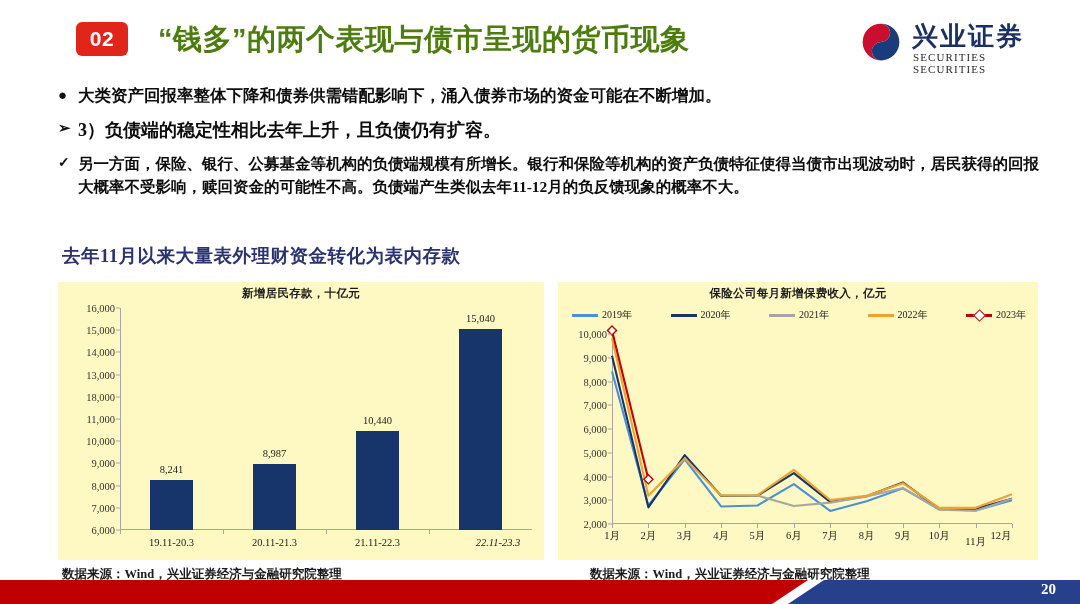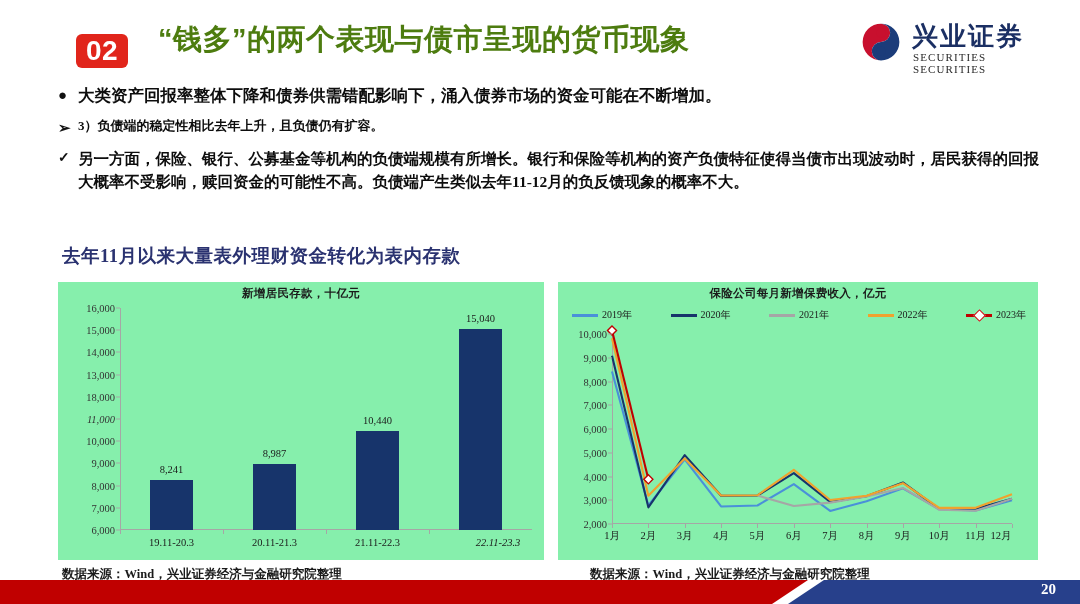--- a/index.html
+++ b/index.html
@@ -11,24 +11,23 @@
   }
   .slide { position: relative; width: 1080px; height: 604px; background: #fff; }
 
   
   .header { position: absolute; left: 0; top: 0; width: 1080px; height: 76px; }
   .badge {
     position: absolute; left: 76px; top: 22px;
     width: 52px; height: 34px;
     background: #E1251B; border-radius: 6px;
     color: #fff; font-family: "Liberation Sans", sans-serif;
-    font-weight: bold; font-size: 28px;
+    font-weight: bold; font-size: 21px;
     display: flex; align-items: center; justify-content: center;
     letter-spacing: 0.5px;
-    margin-top: 12px;
   }
   .headline {
     position: absolute; left: 158px; top: 20px;
     color: #4d7c0f;
     font-family: "Liberation Sans", sans-serif;
     font-weight: bold; font-size: 29px;
     letter-spacing: 0.5px; white-space: nowrap;
   }
   .logo { position: absolute; right: 20px; top: 18px; width: 200px; height: 48px; }
   .logo-mark { position: absolute; left: 0; top: 3px; width: 42px; height: 42px; }
@@ -53,38 +52,38 @@
     font-weight: bold; color: #111; line-height: 1.35;
   }
   .b-text {
     font-family: "Liberation Serif", "DejaVu Serif", serif;
     font-weight: bold; color: #0d0d0d; line-height: 1.45;
   }
   .b1 .b-mark { font-size: 15px; padding-top: 1px; }
   .b1 .b-text { font-size: 16.5px; }
   .b2 { margin-top: 6px; }
   .b2 .b-mark { font-size: 15px; padding-top: 1px; }
-  .b2 .b-text { font-size: 13px; }
+  .b2 .b-text { font-size: 18px; }
   .b3 { margin-top: 8px; }
   .b3 .b-mark { font-size: 14px; padding-top: 2px; }
   .b3 .b-text { font-size: 15.5px; line-height: 1.5; width: 965px; }
 
   
   .panel-title {
     position: absolute;
     color: #2a3270;
     font-family: "Liberation Serif", "DejaVu Serif", serif;
     font-weight: bold; font-size: 18.5px;
     letter-spacing: 0.5px;
   }
   #title-left  { left: 62px;  top: 243px; }
   #title-right { left: 562px; top: 243px; }
 
   
-  .chart-box { position: absolute; background: #86efac; }
+  .chart-box { position: absolute; background: #fef9c3; }
   #chart-left  { left: 58px;  top: 282px; width: 486px; height: 278px; }
   #chart-right { left: 558px; top: 282px; width: 480px; height: 278px; }
 
   .chart-caption {
     position: absolute; left: 0; right: 0; top: 4px;
     text-align: center;
     font-family: "Liberation Serif", "DejaVu Serif", serif;
     font-weight: bold; font-size: 11.5px; color: #1a1a1a;
     letter-spacing: 0.3px;
   }
@@ -199,21 +198,21 @@
     <div class="ytick" style="top: 222px;">6,000</div>
         <div class="ytickmark" style="top: 222px;"></div>
         <div class="ytick" style="top: 199.8px;">7,000</div>
         <div class="ytickmark" style="top: 199.8px;"></div>
         <div class="ytick" style="top: 177.6px;">8,000</div>
         <div class="ytickmark" style="top: 177.6px;"></div>
         <div class="ytick" style="top: 155.4px;">9,000</div>
         <div class="ytickmark" style="top: 155.4px;"></div>
         <div class="ytick" style="top: 133.2px;">10,000</div>
         <div class="ytickmark" style="top: 133.2px;"></div>
-        <div class="ytick" style="top: 111px; font-style: italic;">11,000</div>
+        <div class="ytick" style="top: 111px;">11,000</div>
         <div class="ytickmark" style="top: 111px;"></div>
         <div class="ytick" style="top: 88.8px;">18,000</div>
         <div class="ytickmark" style="top: 88.8px;"></div>
         <div class="ytick" style="top: 66.6px;">13,000</div>
         <div class="ytickmark" style="top: 66.6px;"></div>
         <div class="ytick" style="top: 44.4px;">14,000</div>
         <div class="ytickmark" style="top: 44.4px;"></div>
         <div class="ytick" style="top: 22.2px;">15,000</div>
         <div class="ytickmark" style="top: 22.2px;"></div>
         <div class="ytick" style="top: 0px;">16,000</div>
@@ -304,21 +303,21 @@
         <div class="xlabel" style="left: 181.818px; margin-top: 5px;">6月</div>
         <div class="xtickmark" style="left: 181.818px;"></div>
         <div class="xlabel" style="left: 218.182px; margin-top: 5px;">7月</div>
         <div class="xtickmark" style="left: 218.182px;"></div>
         <div class="xlabel" style="left: 254.545px; margin-top: 5px;">8月</div>
         <div class="xtickmark" style="left: 254.545px;"></div>
         <div class="xlabel" style="left: 290.909px; margin-top: 5px;">9月</div>
         <div class="xtickmark" style="left: 290.909px;"></div>
         <div class="xlabel" style="left: 327.273px; margin-top: 5px;">10月</div>
         <div class="xtickmark" style="left: 327.273px;"></div>
-        <div class="xlabel" style="left: 363.636px; margin-top: 5px;">11月</div>
+        <div class="xlabel" style="left: 363.636px; margin-top: 11px;">11月</div>
         <div class="xtickmark" style="left: 363.636px;"></div>
         <div class="xlabel" style="left: 389px; margin-top: 5px;">12月</div>
         <div class="xtickmark" style="left: 400px;"></div>
       </div>
   </div>
 
   <div class="source" id="src-left">数据来源：Wind，兴业证券经济与金融研究院整理</div>
   <div class="source" id="src-right">数据来源：Wind，兴业证券经济与金融研究院整理</div>
 
   <div class="footer">

